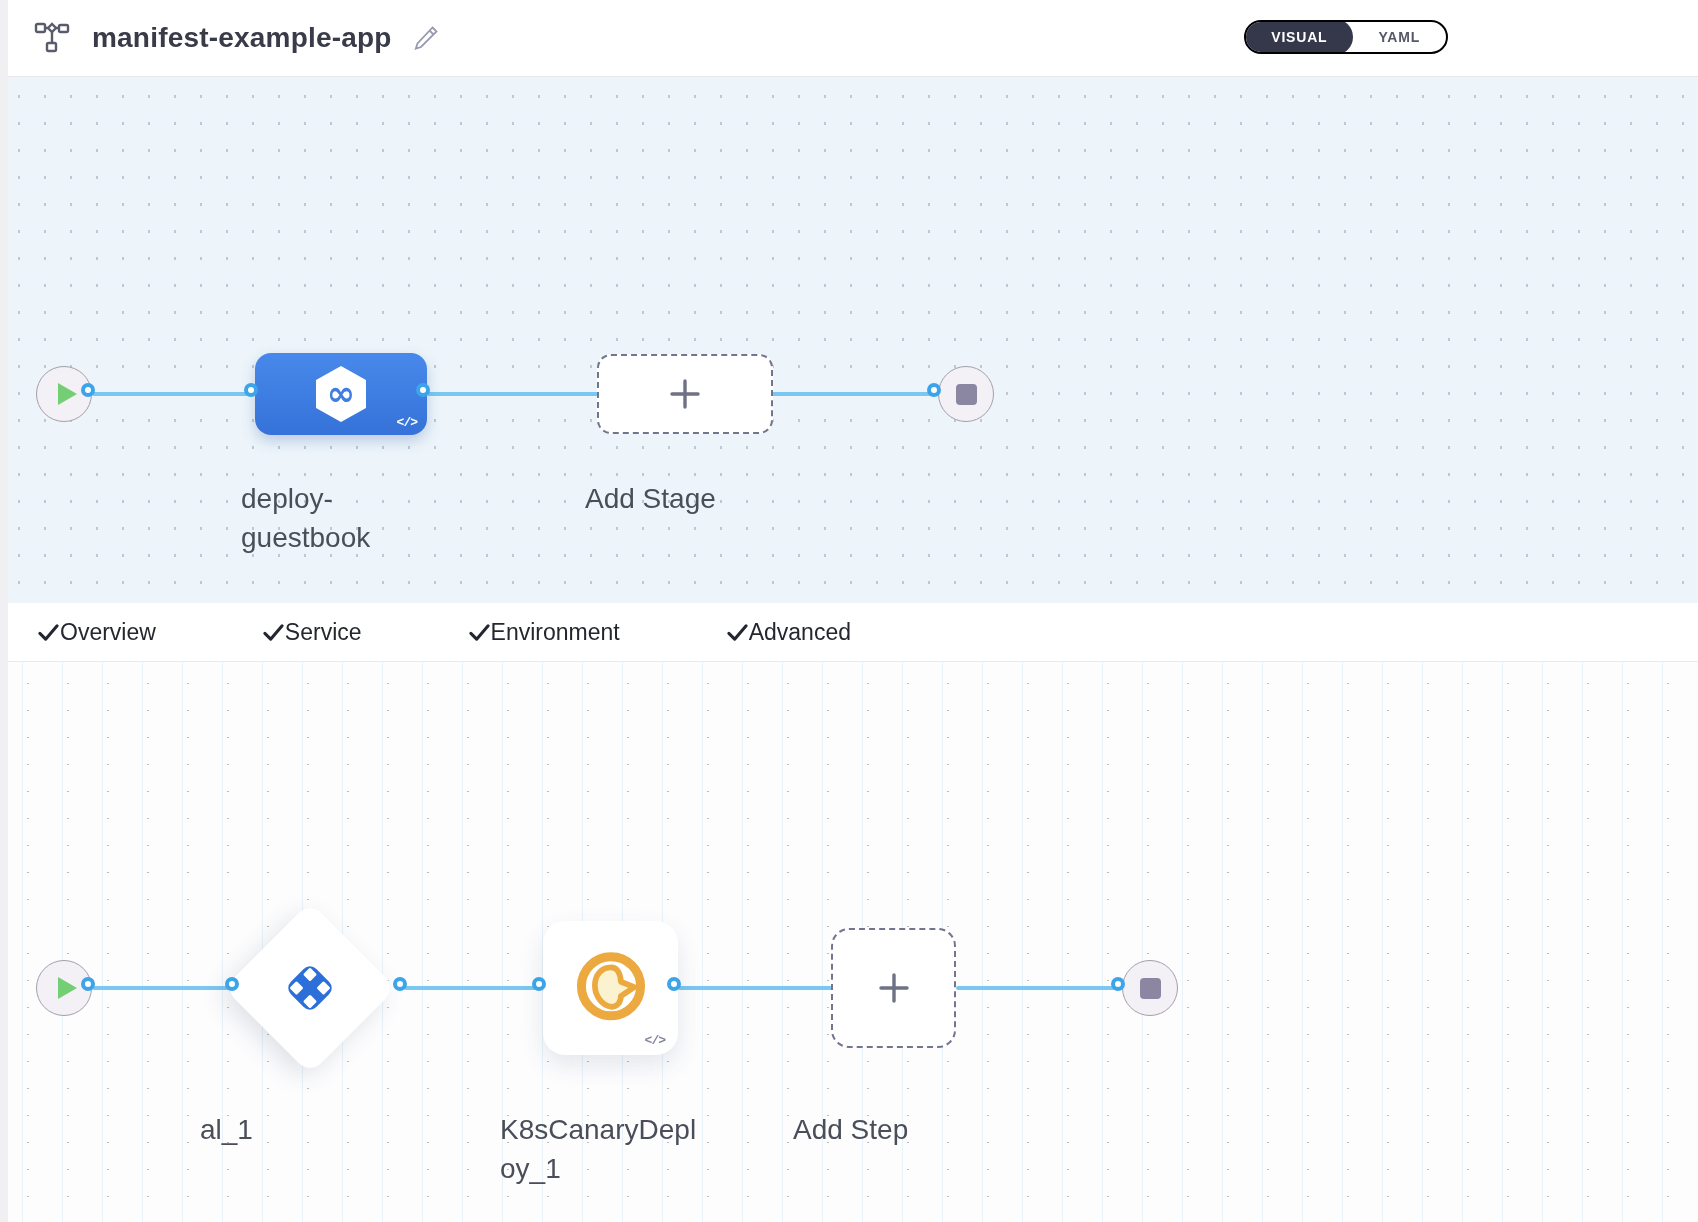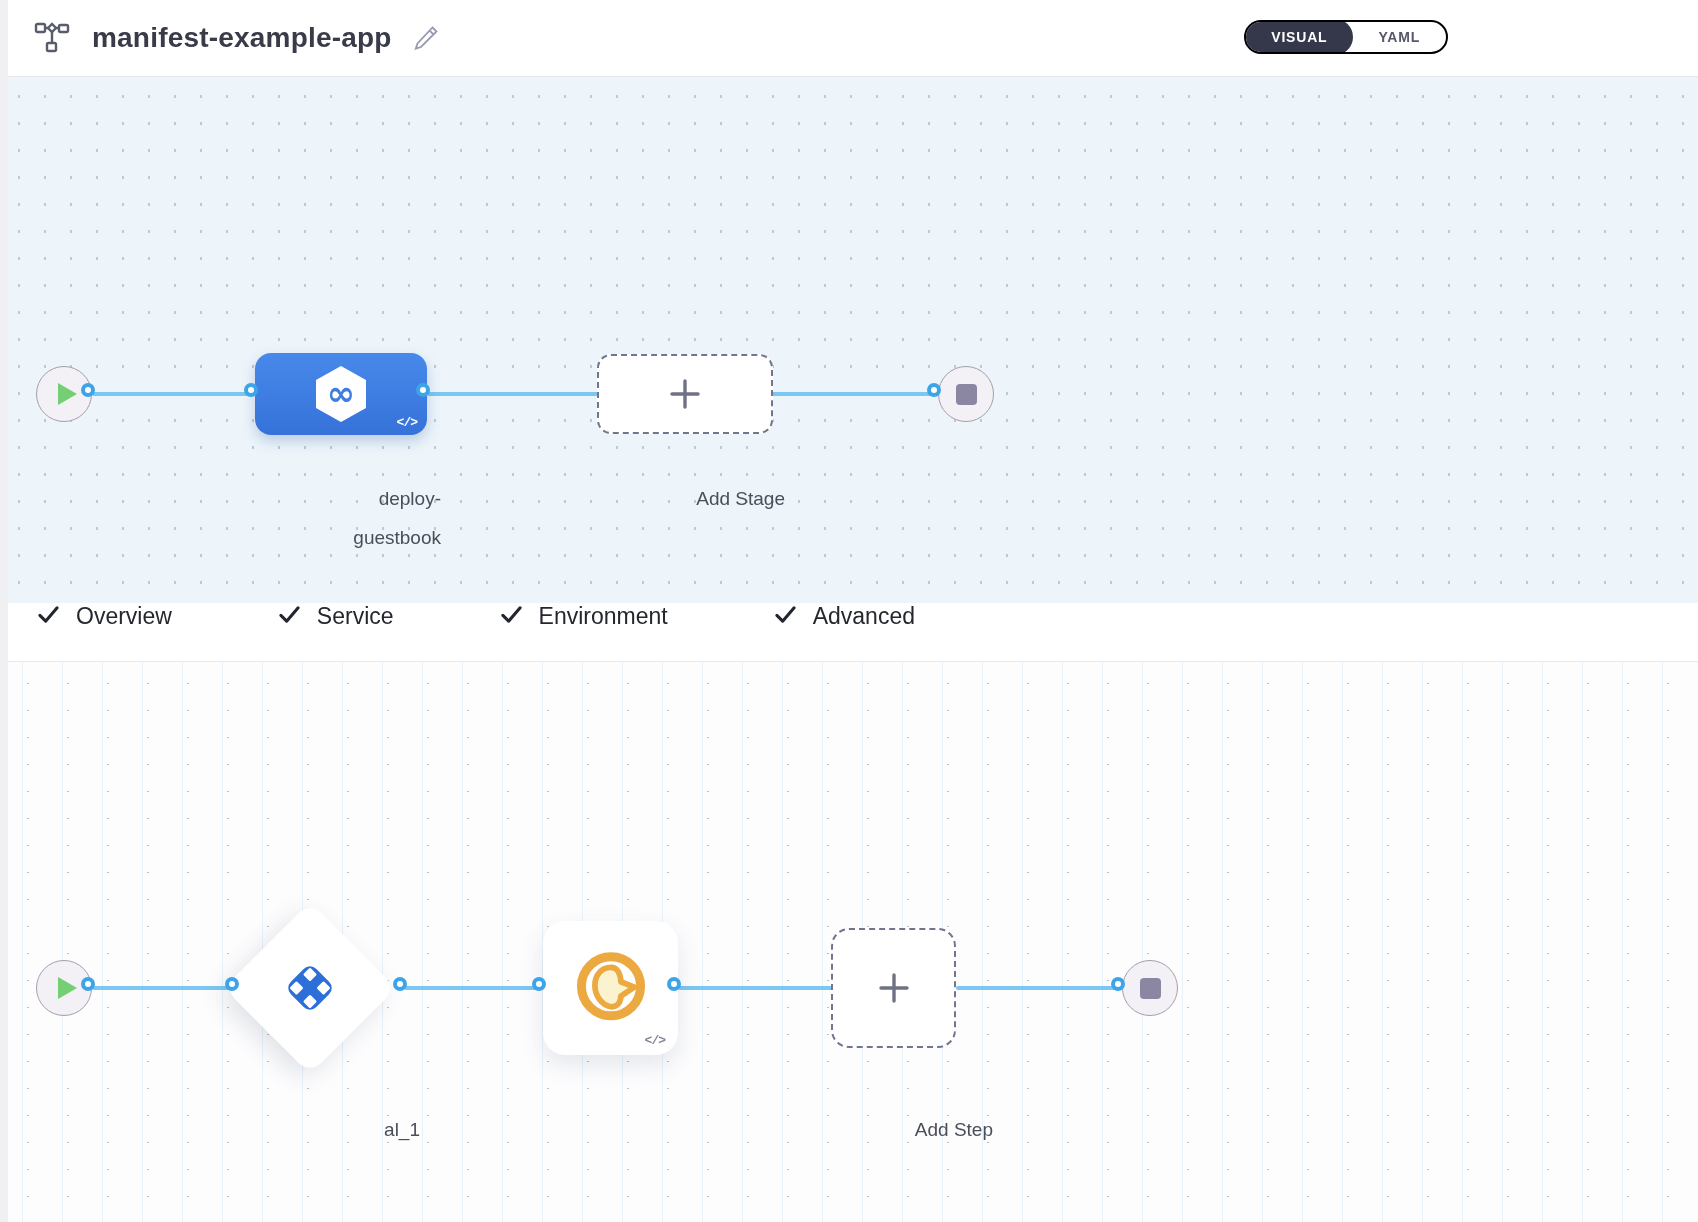--- a/index.html
+++ b/index.html
@@ -51,37 +51,37 @@
   .hexwrap { position:relative; width:58px; height:60px; }
   .hexwrap .inf { position:absolute; left:0; top:0; width:100%; height:100%; display:flex;
                   align-items:center; justify-content:center; color:#3f7de0; font-size:34px;
                   font-weight:bold; font-family:"DejaVu Sans", sans-serif; padding-bottom:2px; }
 
   .add-box { position:absolute; background:#fff; border:2.5px dashed #73758e; z-index:3;
              display:flex; align-items:center; justify-content:center; cursor:pointer; }
   .add-stage-box { width:176px; height:80px; border-radius:14px; }
   .add-step-box { width:125px; height:120px; border-radius:18px; }
 
-  .node-label { position:absolute; text-align:right; color:#4a4e59; font-size:19px;
+  .node-label { position:absolute; text-align:left; color:#4a4e59; font-size:28px;
                 line-height:39px; z-index:5; }
 
   .diamond { position:absolute; width:122px; height:122px; background:#fff; border-radius:16px;
              transform:rotate(45deg); box-shadow:0 10px 24px rgba(50,65,95,.14); z-index:2; cursor:pointer; }
   .diamond-icon { position:absolute; z-index:3; }
   .step-node { position:absolute; width:135px; height:134px; background:#fff; border-radius:22px;
                box-shadow:0 10px 24px rgba(50,65,95,.12); z-index:3; display:flex; align-items:center;
                justify-content:center; cursor:pointer; }
   .step-node .code-badge { position:absolute; right:13px; bottom:7px; color:#82859a; font-size:13px;
                font-weight:bold; font-family:"Liberation Mono", monospace; letter-spacing:-1px; }
 
   
   .tabbar { position:absolute; left:0; top:603px; width:1698px; height:59px; background:#fff;
             display:flex; align-items:center; padding-left:22px; z-index:20;
             border-bottom:1px solid #e9eaee; }
-  .tab { position:relative; height:100%; display:flex; gap:16px;
+  .tab { position:relative; height:100%; display:flex; align-items:center; gap:0;
          padding:0 15px; margin-right:76px; cursor:pointer; }
   .tab .lbl { font-size:23px; color:#24272e; }
   .tab.active .lbl { font-weight:bold; }
   .tab.active::after { content:""; position:absolute; left:-8px; right:-26px; bottom:0; height:3px;
                        background:#1a6ae3; }
   .chk { width:23px; height:23px; }
 </style>
 </head>
 <body>
 
@@ -219,16 +219,20 @@
       </svg>
     </div>
 
     <div class="endpoint" style="left:1122px; top:298px;">
       <div class="stop-sq"></div>
     </div>
 
     <div class="node-label" style="left:200px; top:448px; width:220px;">
       <div>al_1</div>
     </div>
+    <div class="node-label" style="left:500px; top:448px; width:220px;">
+      <div>K8sCanaryDepl</div>
+      <div>oy_1</div>
+    </div>
     <div class="node-label" style="left:793px; top:448px; width:200px;">Add Step</div>
   </div>
 
 </div>
 
 </body></html>

